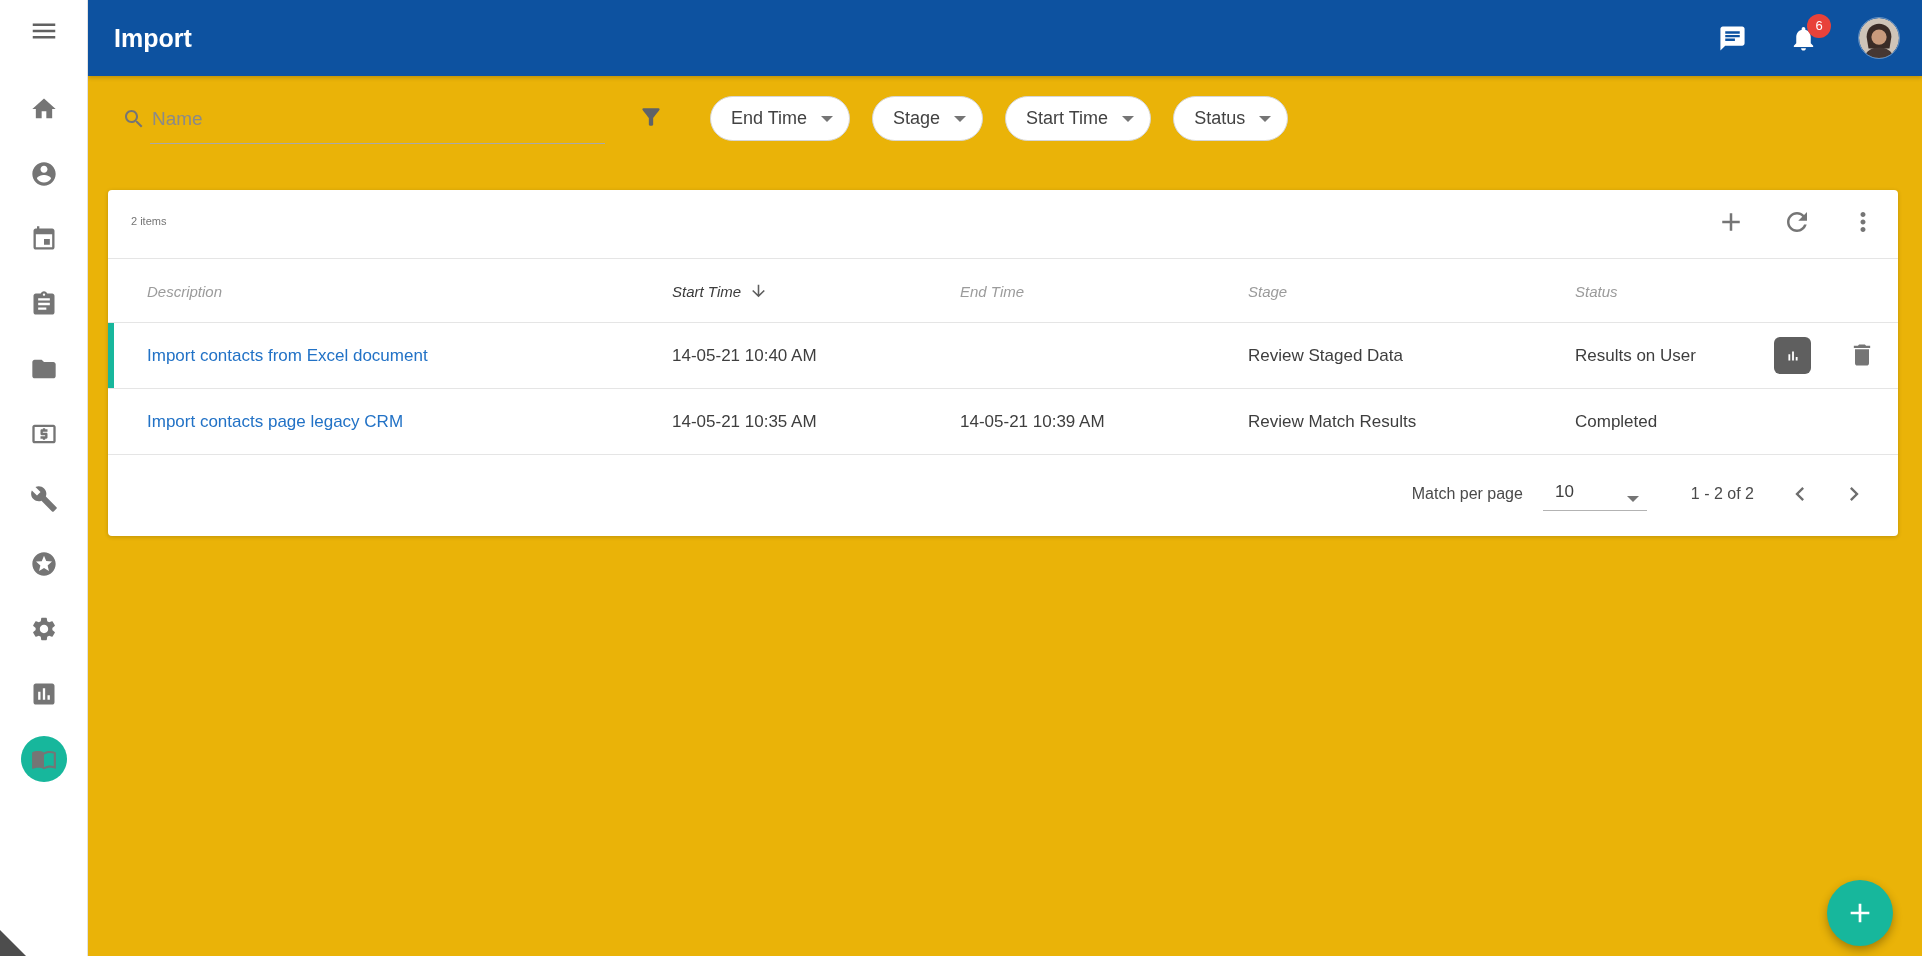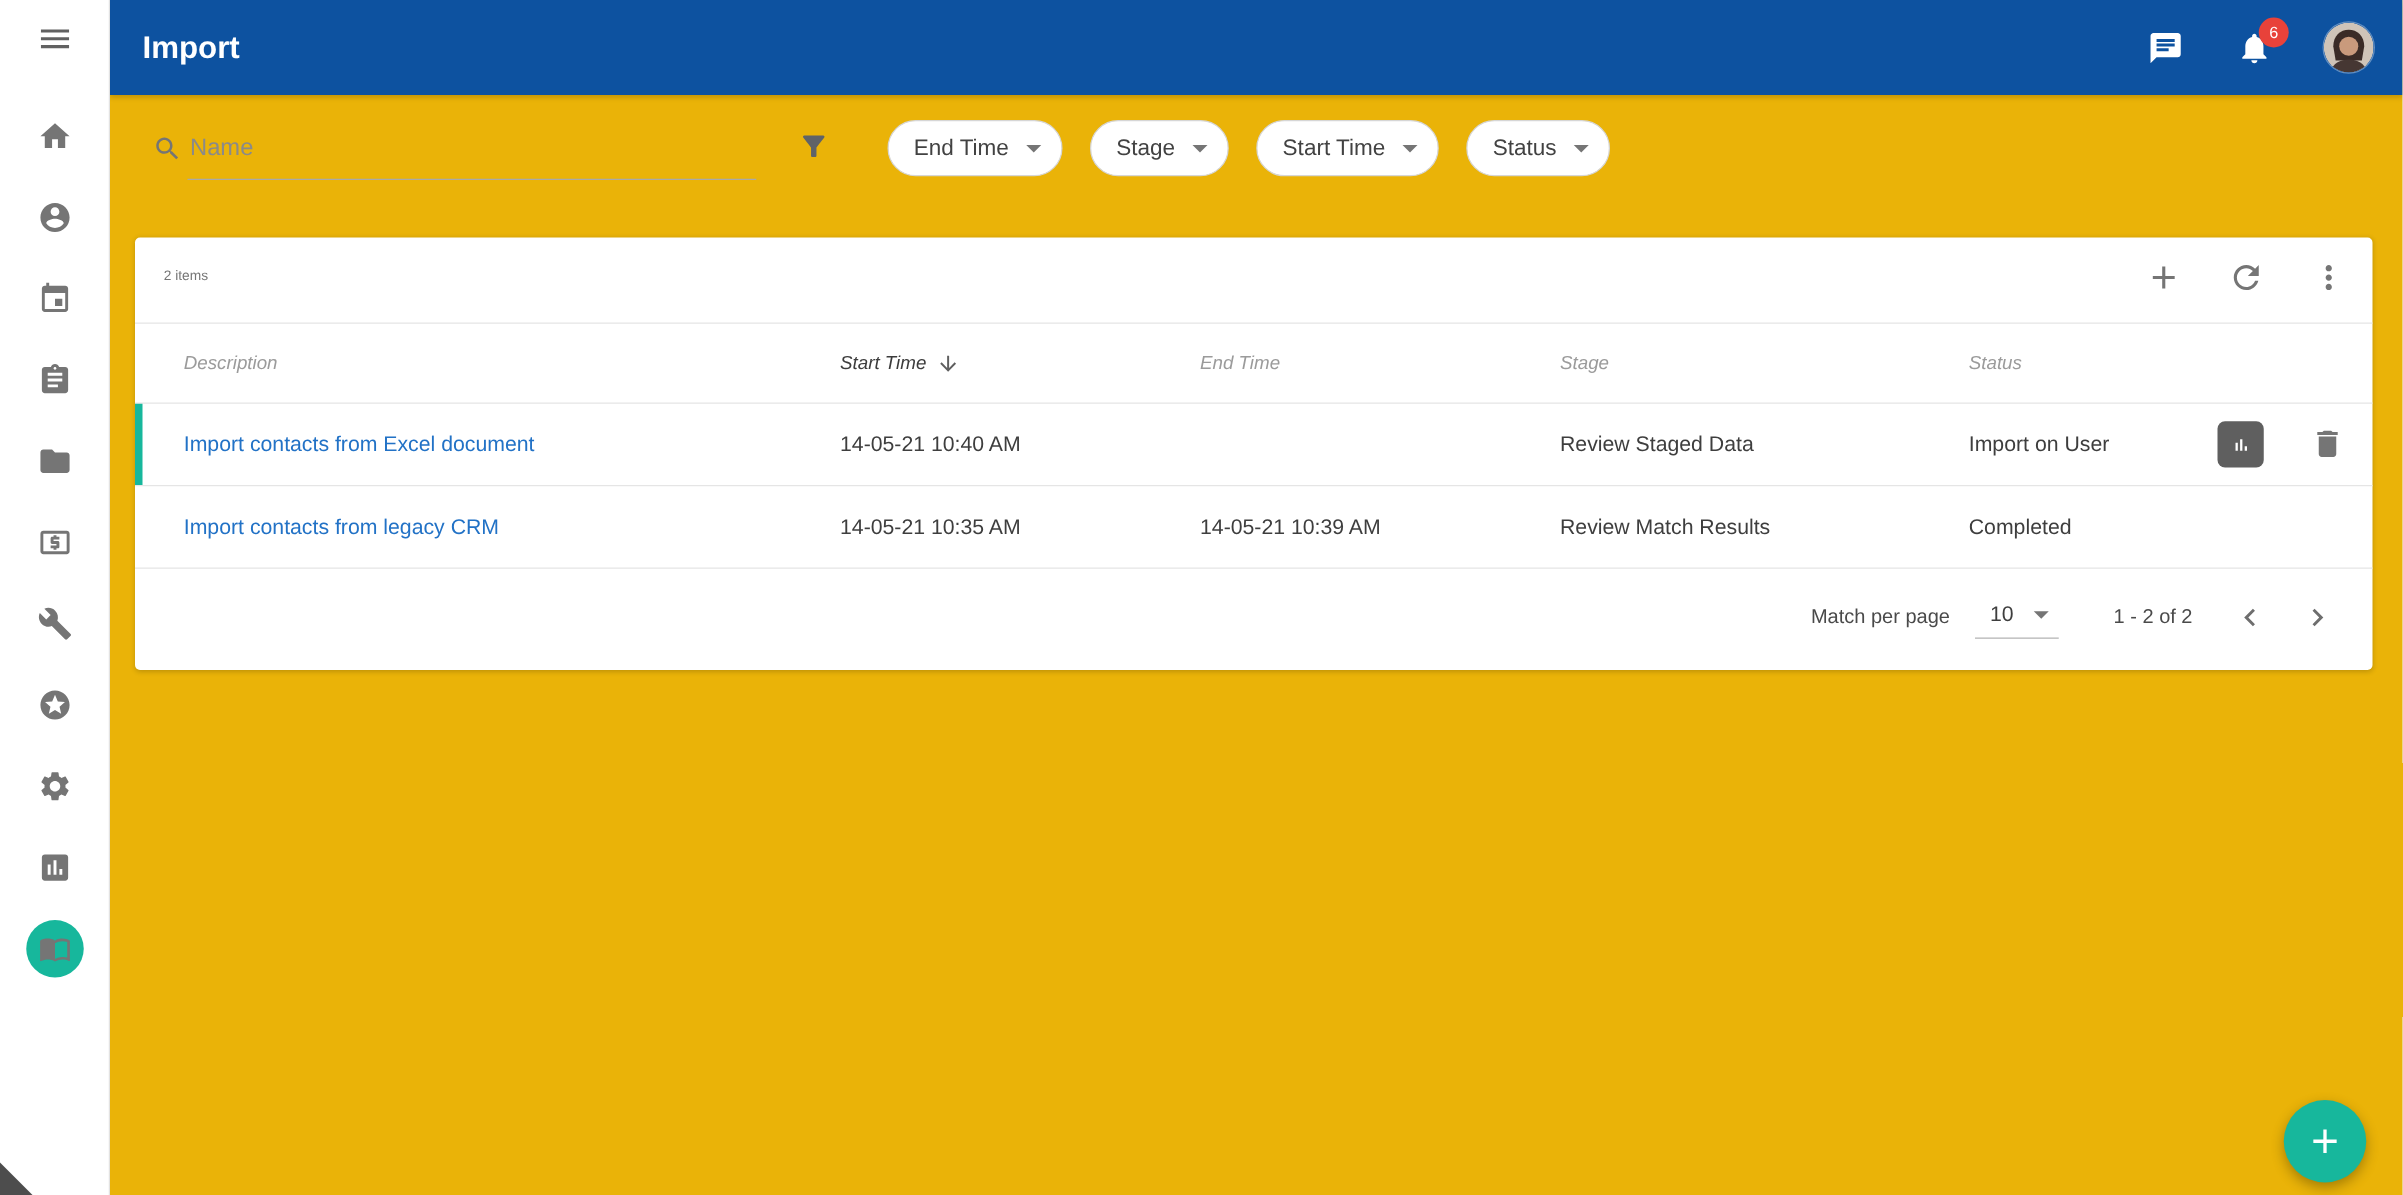--- a/index.html
+++ b/index.html
@@ -87,23 +87,23 @@
   .chart-btn { position:absolute; right:87px; top:14px; width:37px; height:37px;
     background:#5f5f5f; border:none; border-radius:6px; cursor:pointer;
     display:flex; align-items:center; justify-content:center; }
   .chart-btn svg { fill:#fff; }
   .trash-btn { position:absolute; right:22px; top:18px; }
   .trash-btn svg { fill:#757575; }
 
   .pagination { height:77px; display:flex; align-items:center;
     justify-content:flex-end; padding-right:24px; font-size:16px; color:#4a4a4a; }
   .pp-label { margin-right:20px; }
-  .pp-select { display:flex; align-items:center; border:none; background:transparent;
+  .pp-select { display:flex; align-items:flex-end; border:none; background:transparent;
     border-bottom:1px solid #b3b3b3; padding:6px 8px 8px 12px; margin-right:44px;
-    font-size:17px; color:#3e3e3e; cursor:pointer; font-family:inherit; }
+    font-size:17px; color:#3e3e3e; cursor:pointer; font-family:inherit;gap:37px; }
   .pp-select .caret { margin-left:16px; width:0; height:0; border-left:6px solid transparent;
     border-right:6px solid transparent; border-top:6px solid #757575; }
   .pp-range { margin-right:26px; }
   .pg-btn { width:40px; height:40px; display:flex; align-items:center; justify-content:center;
     border:none; background:transparent; cursor:pointer; }
   .pg-btn svg { fill:#6e6e6e; }
   .pg-btn + .pg-btn { margin-left:14px; }
 
   
   .fab { position:absolute; left:1827px; top:880px; width:66px; height:66px;
@@ -321,40 +321,40 @@
       <span class="cell c4">Stage</span>
       <span class="cell c5">Status</span>
     </div>
     <div class="divider"></div>
 
     <div class="row row--selected">
       <a class="cell c1 row-link">Import contacts from Excel document</a>
       <span class="cell c2">14-05-21 10:40 AM</span>
       <span class="cell c3"></span>
       <span class="cell c4">Review Staged Data</span>
-      <span class="cell c5">Import on User</span>
+      <span class="cell c5">Results on User</span>
       <button class="chart-btn">
         <span>
             <svg width="22" height="22" viewBox="0 0 24 24">
               <path d="M9 17H7v-7h2v7zm4 0h-2V7h2v10zm4 0h-2v-4h2v4z"></path>
             </svg>
           </span>
       </button>
       <button class="icon-btn trash-btn">
         <span>
             <svg width="28" height="28" viewBox="0 0 24 24" fill="#757575">
               <path d="M6 19c0 1.1.9 2 2 2h8c1.1 0 2-.9 2-2V7H6v12zM19 4h-3.5l-1-1h-5l-1 1H5v2h14V4z"></path>
             </svg>
           </span>
       </button>
     </div>
     <div class="divider"></div>
 
     <div class="row">
-      <a class="cell c1 row-link">Import contacts from legacy CRM</a>
+      <a class="cell c1 row-link">Import contacts page legacy CRM</a>
       <span class="cell c2">14-05-21 10:35 AM</span>
       <span class="cell c3">14-05-21 10:39 AM</span>
       <span class="cell c4">Review Match Results</span>
       <span class="cell c5">Completed</span>
     </div>
     <div class="divider"></div>
 
     <div class="pagination">
       <span class="pp-label">Match per page</span>
       <button class="pp-select">

